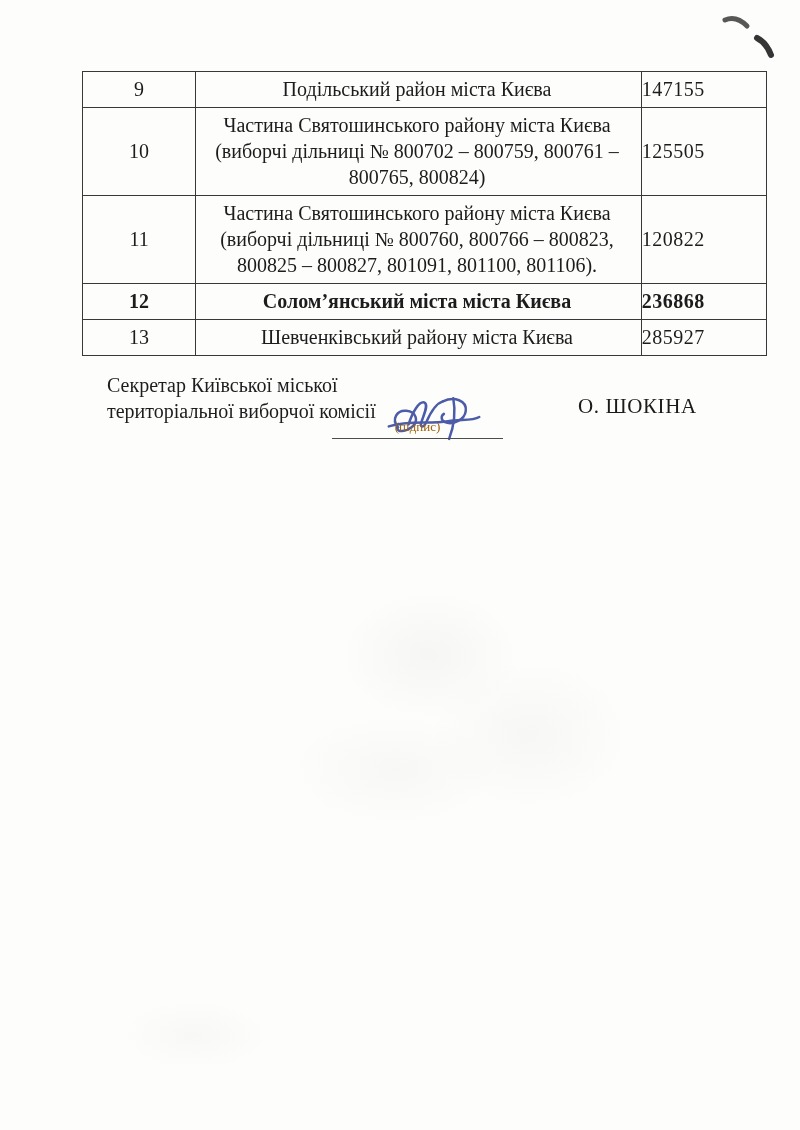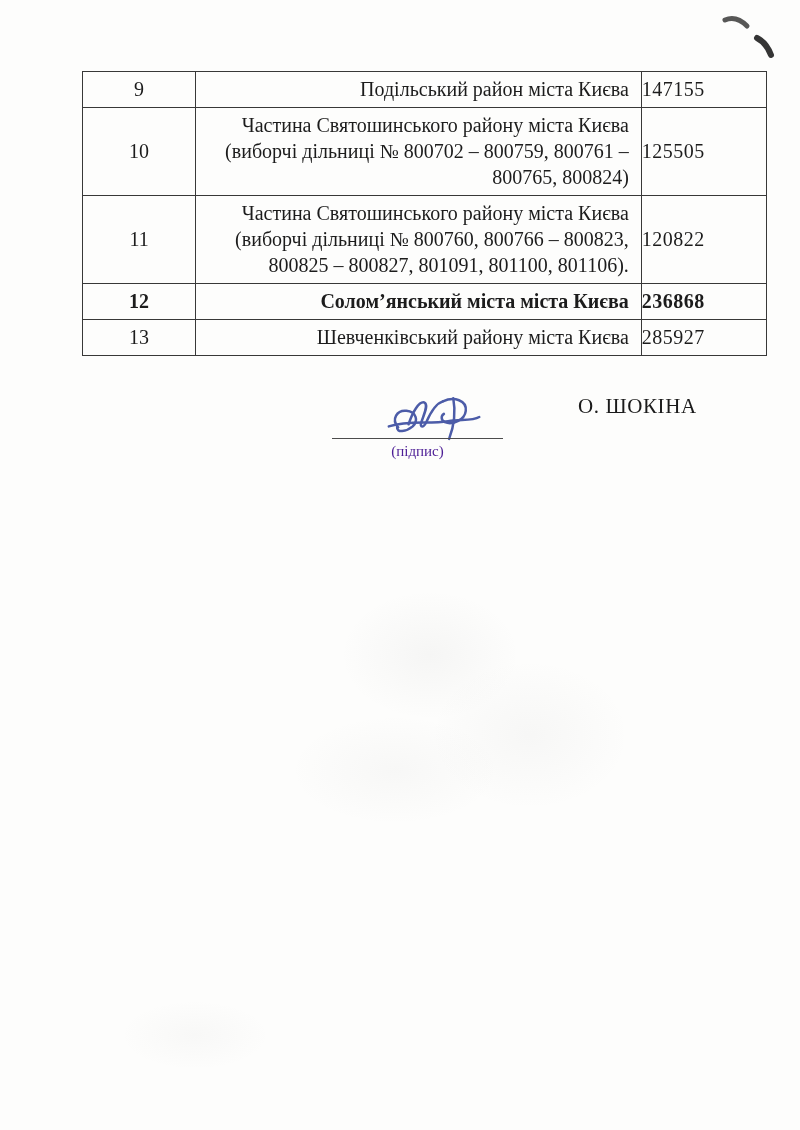--- a/index.html
+++ b/index.html
@@ -17,43 +17,43 @@
   .table-wrap { position:absolute; left:82px; top:71px; width:685px; }
   table.alloc {
     width:685px; table-layout:fixed; border-collapse:collapse;
   }
   table.alloc td {
     border:1.6px solid #383838;
     font-size:20px;
     color:#1c1c1c;
   }
   td.c-num   { width:113px; text-align:center; vertical-align:middle; }
-  td.c-name  { width:445px; text-align:right; vertical-align:middle;
+  td.c-name  { width:445px; text-align:center; vertical-align:middle;
                padding:4px 12px 5px 9px; line-height:26px; }
   td.c-count { width:125px; text-align:left; vertical-align:middle;
                letter-spacing:0.5px; }
   tr.r-9  { height:31px; }
   tr.r-10 { height:85px; }
   tr.r-11 { height:82px; }
   tr.r-12 { height:33px;font-weight:bold; }
   tr.r-13 { height:35px; }
 
   
   .sig-title {
     position:absolute; left:107px; top:372px;
     font-size:20px; line-height:26px; color:#1d1d1d;
   }
   .signature-svg { position:absolute; left:383px; top:391px; width:100px; height:52px; }
   .sig-line {
     position:absolute; left:332px; top:438px; width:171px; height:0;
     border-top:1.6px solid #4c4c4c;
   }
   .sig-caption {
-    position:absolute; left:332px; top:443px; width:171px;
-    text-align:center; font-size:15px; color:#4c1d95;
+    position:absolute; left:332px; top:419px; width:171px;
+    text-align:center; font-size:13px; color:#a16207;
   }
   .sig-name {
     position:absolute; left:578px; top:394px;
     font-size:21px; letter-spacing:0.6px; color:#1b1b1b;
     white-space:nowrap;
   }
 
   
   .pen-marks { position:absolute; left:703px; top:6px; width:92px; height:58px; }
   .smudge { position:absolute; pointer-events:none; border-radius:50%; }
@@ -106,20 +106,24 @@
         </tr>
         <tr class="r-13">
           <td class="c-num">13</td>
           <td class="c-name">Шевченківський району міста Києва</td>
           <td class="c-count">285927</td>
         </tr>
       </tbody>
     </table>
   </div>
 
+  <div class="sig-title">
+    <div>Секретар Київської міської</div>
+    <div>територіальної виборчої комісії</div>
+  </div>
 
   <svg class="signature-svg" viewBox="0 0 95 50" xmlns="http://www.w3.org/2000/svg">
     <g fill="none" stroke-width="2.4" stroke-linecap="round" opacity="0.92">
       <path d="M14,35 C7,27 13,18 22,19 C31,20 34,28 28,34 C22,39 12,41 13,34" stroke="#3d4fa1"></path>
       <path d="M24,32 C28,20 34,10 39,11 C44,13 38,24 36,31 C35,35 38,36 41,30 C45,21 50,12 57,10" stroke="#3d4fa1"></path>
       <path d="M57,10 C68,5 80,9 79,19 C78,28 66,33 59,30 C55,28 55,24 58,22" stroke="#3d4fa1"></path>
       <path d="M67,7 C69,18 68,33 63,46" stroke="#3d4fa1"></path>
       <path d="M5,34 C24,28 44,32 62,29 C74,27 85,29 92,25" stroke="#3d4fa1"></path>
     </g>
   </svg>

